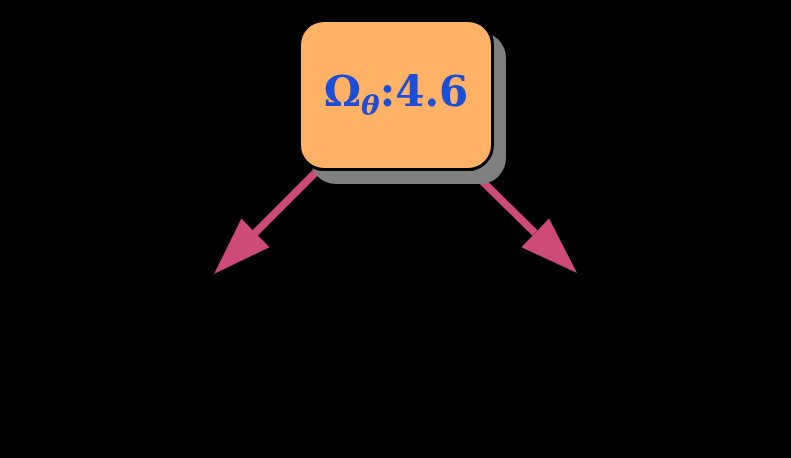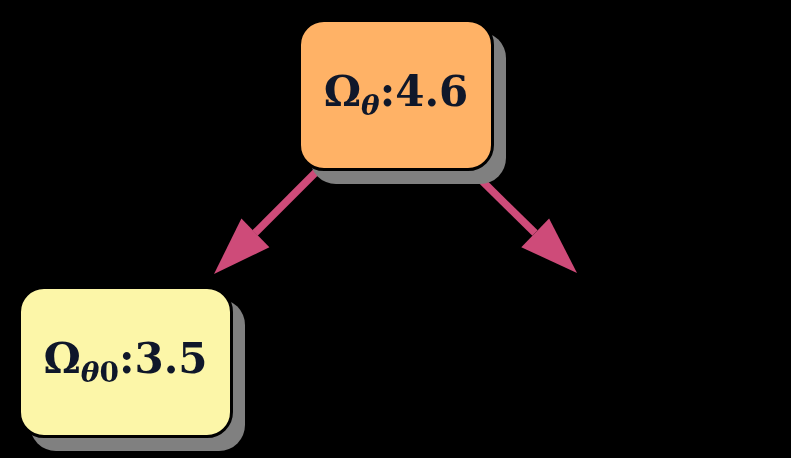--- a/index.html
+++ b/index.html
@@ -17,21 +17,21 @@
   }
   .node {
     position: absolute;
     box-sizing: border-box;
     border: 3px solid #000000;
     border-radius: 26px;
     box-shadow: 12px 13px 0 #808080;
     display: flex;
     align-items: center;
     justify-content: center;
-    color: #0f172a;
+    color: #1d4ed8;
     font-weight: bold;
     font-size: 42px;
     line-height: 1;
     white-space: nowrap;
   }
   #node-root {
     left: 298px; top: 19px;
     width: 196px; height: 152px;
     background: #FFB266;
   }
@@ -75,20 +75,15 @@
       <polygon points="577,273 521.3,247.2 549.1,218.4" fill="#CE4B79"></polygon>
     </g>
   </svg>
 
   <div id="node-root" class="node">
     <span>
       <span>Ω</span><span class="sub"><span class="theta">θ</span><span></span></span><span>:4.6</span>
     </span>
   </div>
 
-  <div id="node-left" class="node">
-    <span>
-      <span>Ω</span><span class="sub"><span class="theta">θ</span><span>0</span></span><span>:3.5</span>
-    </span>
-  </div>
 
 
 </div>
 
 </body></html>

